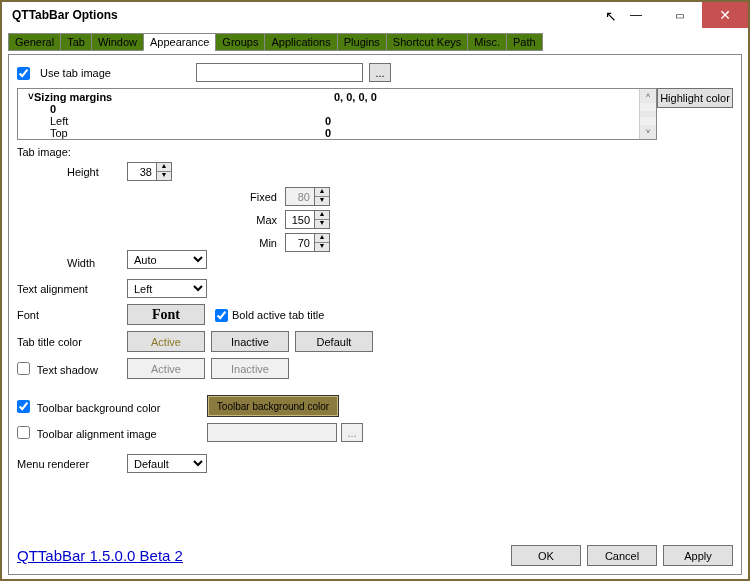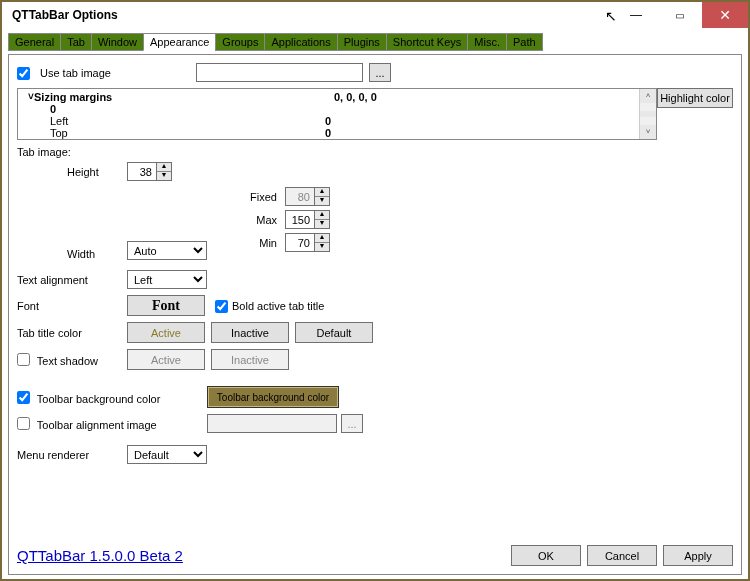--- a/index.html
+++ b/index.html
@@ -146,21 +146,21 @@
             <div class="row" style="margin-bottom:4px">
               <span class="lbl" style="width:40px;text-align:right;margin-right:8px">Max</span>
               <span class="num">
                     <input type="text" value="150" style="">
                     <span class="spin">
                       <div>▲</div>
                       <div>▼</div>
                     </span>
                   </span>
             </div>
-            <div class="row" style="margin-bottom:8px">
+            <div class="row" style="margin-bottom:17px">
               <span class="lbl" style="width:40px;text-align:right;margin-right:8px">Min</span>
               <span class="num">
                     <input type="text" value="70" style="">
                     <span class="spin">
                       <div>▲</div>
                       <div>▼</div>
                     </span>
                   </span>
             </div>
           </div>

